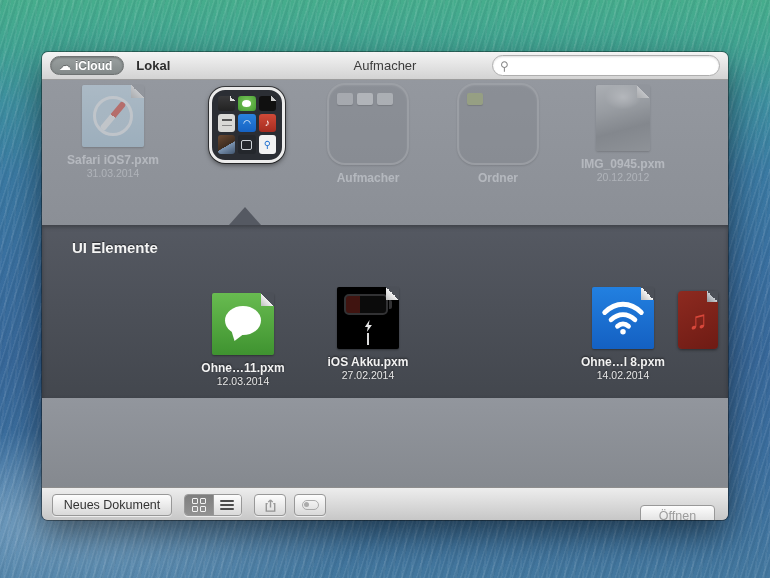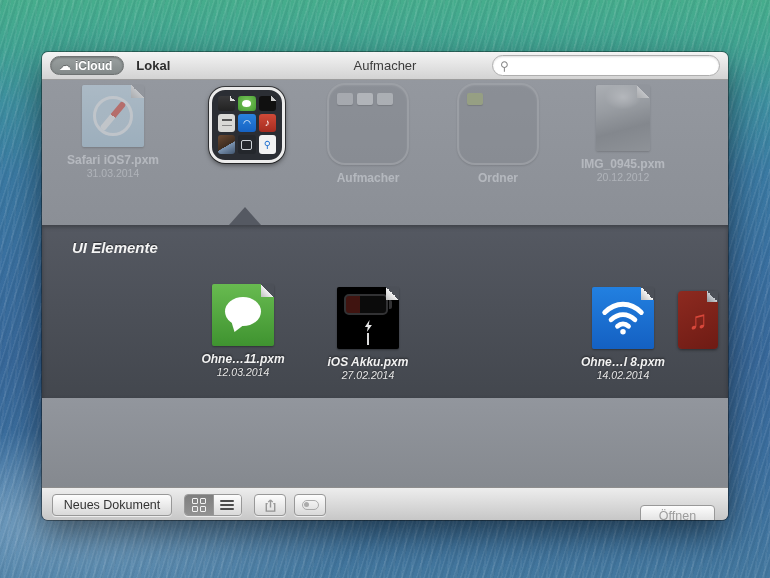--- a/index.html
+++ b/index.html
@@ -59,21 +59,20 @@
 
   
   .shelf-top {
     position:absolute; left:0; top:28px; right:0; height:145px;
     background:linear-gradient(#94989f,#8b8f96);
   }
   .panel {
     position:absolute; left:0; top:173px; right:0; height:173px;
     background:linear-gradient(#555962,#43474e);
     box-shadow:inset 0 2px 4px rgba(0,0,0,.3), 0 1px 0 #2e3136;
-    font-style:italic;
   }
   .notch {
     position:absolute; left:187px; top:-18px; width:0; height:0;
     border-left:16px solid transparent; border-right:16px solid transparent;
     border-bottom:18px solid #555962;
   }
   .panel-title {
     position:absolute; left:30px; top:14px;
     color:#f4f4f4; font-size:15px; font-weight:bold;
     text-shadow:0 -1px 1px rgba(0,0,0,.5);
@@ -306,21 +305,21 @@
       <div class="iname">IMG_0945.pxm</div>
       <div class="idate">20.12.2012</div>
     </div>
   </div>
 
   <div class="panel">
     <div class="notch"></div>
     <div class="panel-title">UI Elemente</div>
 
 
-    <div class="item" style="left:141px; top:59px;">
+    <div class="item" style="left:141px; top:68px;">
       <div class="thumb msg-thumb curl-panel">
         <div class="msg-bubble"></div>
         <div class="msg-tail"></div>
       </div>
       <div class="iname">Ohne…11.pxm</div>
       <div class="idate">12.03.2014</div>
     </div>
 
     <div class="item" style="left:266px; top:62px;">
       <div class="thumb akku-thumb curl-panel">

